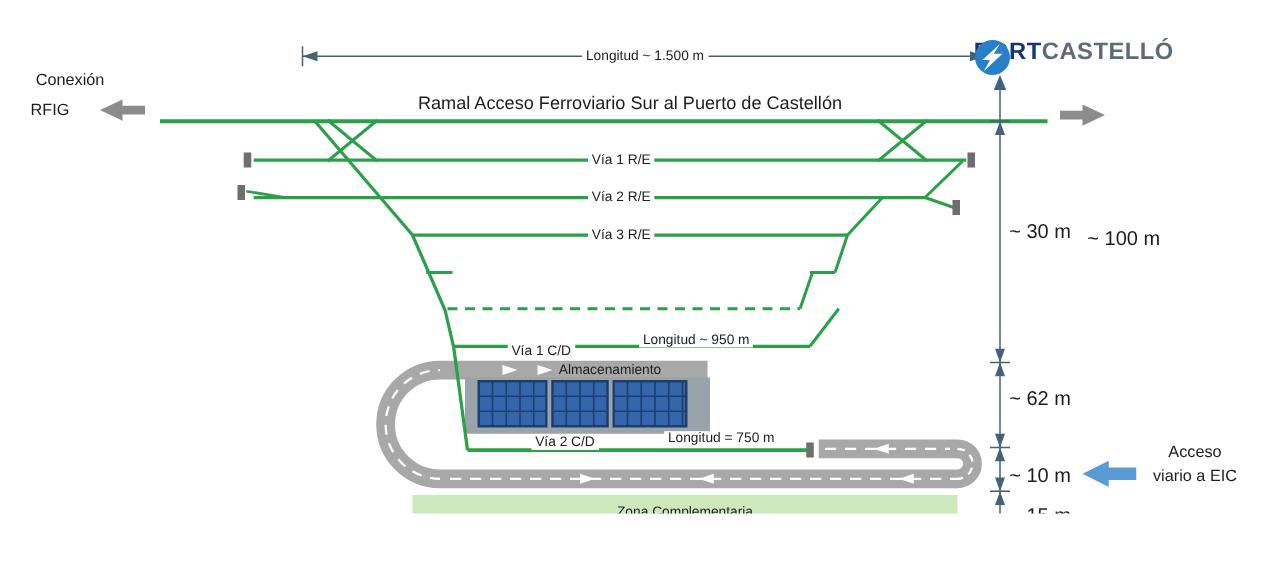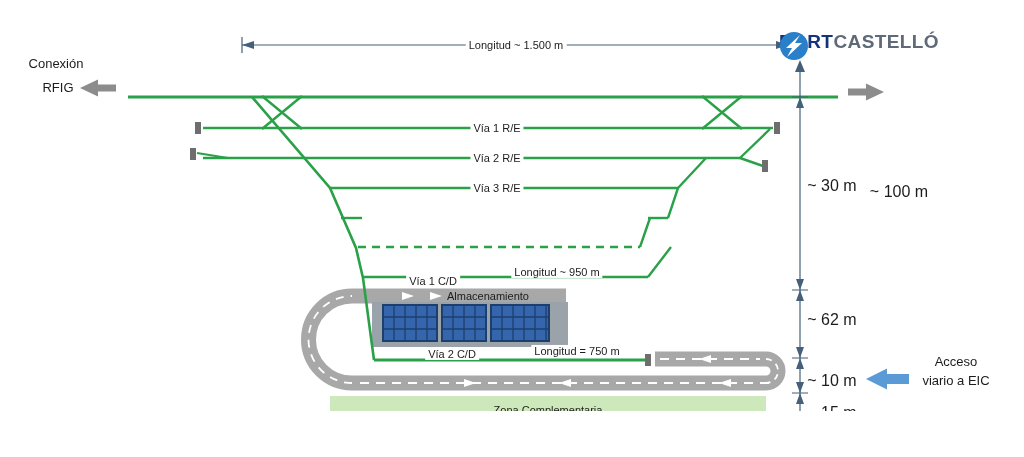--- a/index.html
+++ b/index.html
@@ -102,23 +102,24 @@
       <polygon points="800,428 796,417 804,417" stroke="none"></polygon>
       <path d="M792,97 H808 M792,290 H808 M792,358 H808 M792,393 H808 M792,428 H808" stroke-width="1.2" fill="none"></path>
     </g>
 
     <polygon points="80,88 98,79.5 98,84.5 116,84.5 116,91.5 98,91.5 98,96.5" fill="#8c8c8c"></polygon>
     <polygon points="884,92 866,83.5 866,88.5 848,88.5 848,95.5 866,95.5 866,100.5" fill="#8c8c8c"></polygon>
     <polygon points="866,379 887,368.5 887,374 909,374 909,384 887,384 887,389.5" fill="#5b9bd5"></polygon>
   </svg>
 
   <div class="lbl bg" style="left:516px;top:45px">Longitud ~ 1.500 m</div>
+  <div class="lbl sz14" style="left:504px;top:84px">Ramal Acceso Ferroviario Sur al Puerto de Castellón</div>
 
   <div class="lbl sz13" style="left:56px;top:64px">Conexión</div>
-  <div class="lbl sz13" style="left:58px;top:88px">RFIG</div>
+  <div class="lbl sz13" style="left:40px;top:88px">RFIG</div>
 
   <div class="lbl bg" style="left:497px;top:128px">Vía 1 R/E</div>
   <div class="lbl bg" style="left:497px;top:158px">Vía 2 R/E</div>
   <div class="lbl bg" style="left:497px;top:188px">Vía 3 R/E</div>
   <div class="lbl bg" style="left:433px;top:281px">Vía 1 C/D</div>
   <div class="lbl bg" style="left:557px;top:272px">Longitud ~ 950 m</div>
   <div class="lbl bg" style="left:452px;top:354px">Vía 2 C/D</div>
   <div class="lbl bg" style="left:577px;top:351px">Longitud = 750 m</div>
 
   <div class="lbl" style="left:488px;top:296px">Almacenamiento</div>

